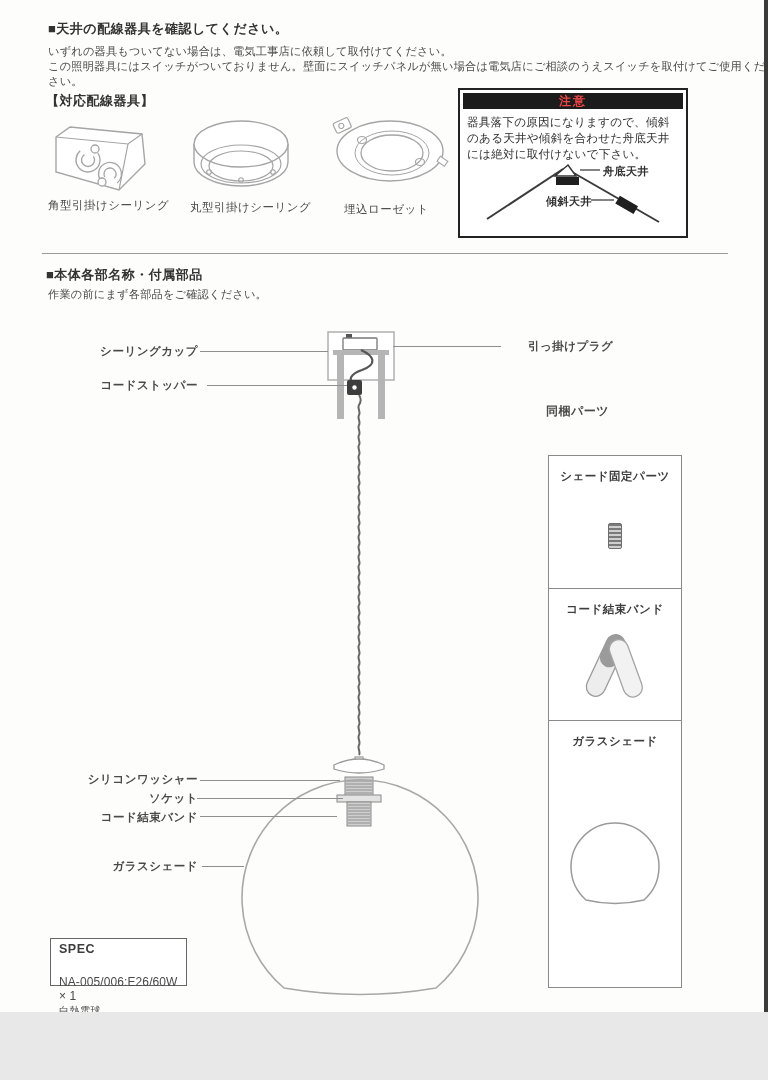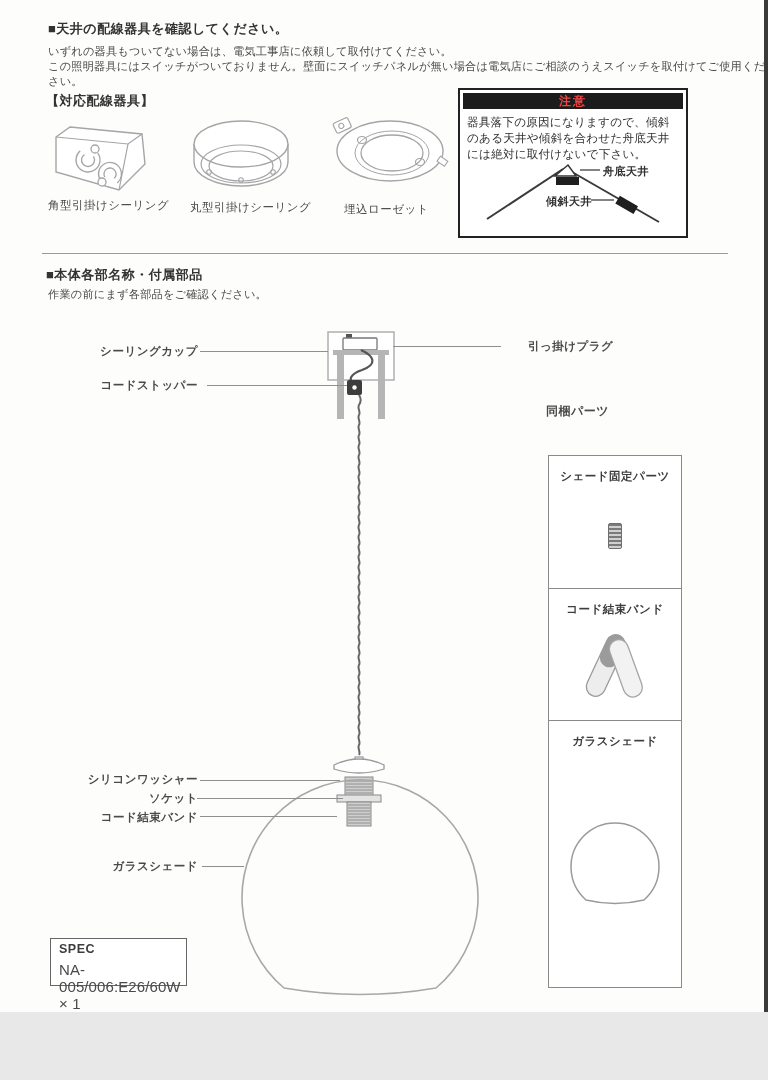--- a/index.html
+++ b/index.html
@@ -23,21 +23,21 @@
     box-sizing:border-box;background:#fff;display:flex;flex-direction:column;}
   .inc-cell{flex:0 0 132px;display:flex;flex-direction:column;align-items:center;box-sizing:border-box;}
   .inc-cell + .inc-cell{border-top:1.5px solid #8a8a8a;}
   .inc-cell:last-child{flex:1 1 auto;}
   .inc-title{margin-top:13px;font-size:11.5px;font-weight:700;color:#3d3d3d;letter-spacing:.5px;text-align:center;}
   .inc-icon-wrap{flex:1;display:flex;align-items:center;justify-content:center;}
   
   #spec-box{left:50px;top:938px;width:137px;height:48px;border:1.2px solid #666;box-sizing:border-box;
     background:#fff;padding:3px 0 0 8px;}
   #spec-title{font-size:12.5px;font-weight:600;color:#3d3d3d;letter-spacing:.5px;}
-  #spec-line1{font-size:15px;color:#4a4a4a;margin-top:5px;letter-spacing:.1px;}
+  #spec-line1{font-size:12px;color:#4a4a4a;margin-top:19px;letter-spacing:.1px;}
   #spec-line2{font-size:10px;color:#4a4a4a;margin-top:1px;letter-spacing:.5px;}
   #scan-edge{right:0;top:0;width:4px;height:100%;background:#3b3b3b;}
   svg{display:block;}
 </style>
 </head>
 <body>
 
 <div id="page">
 
   <div class="abs sec-title" style="left:48px;top:20px;">■天井の配線器具を確認してください。</div>

